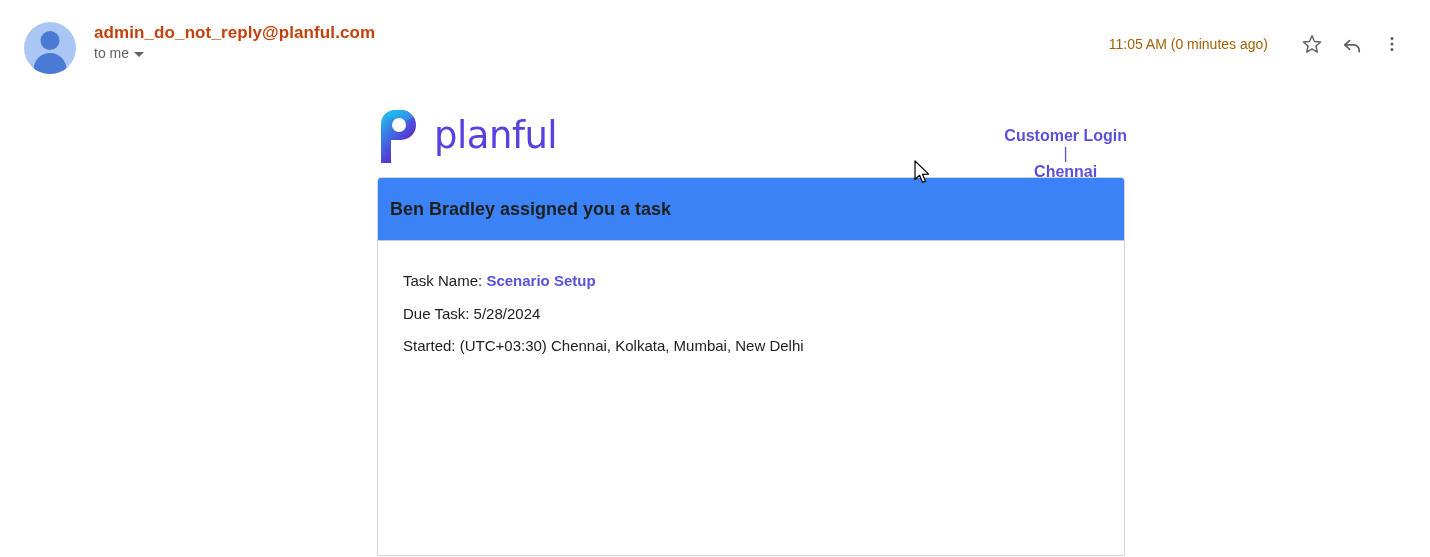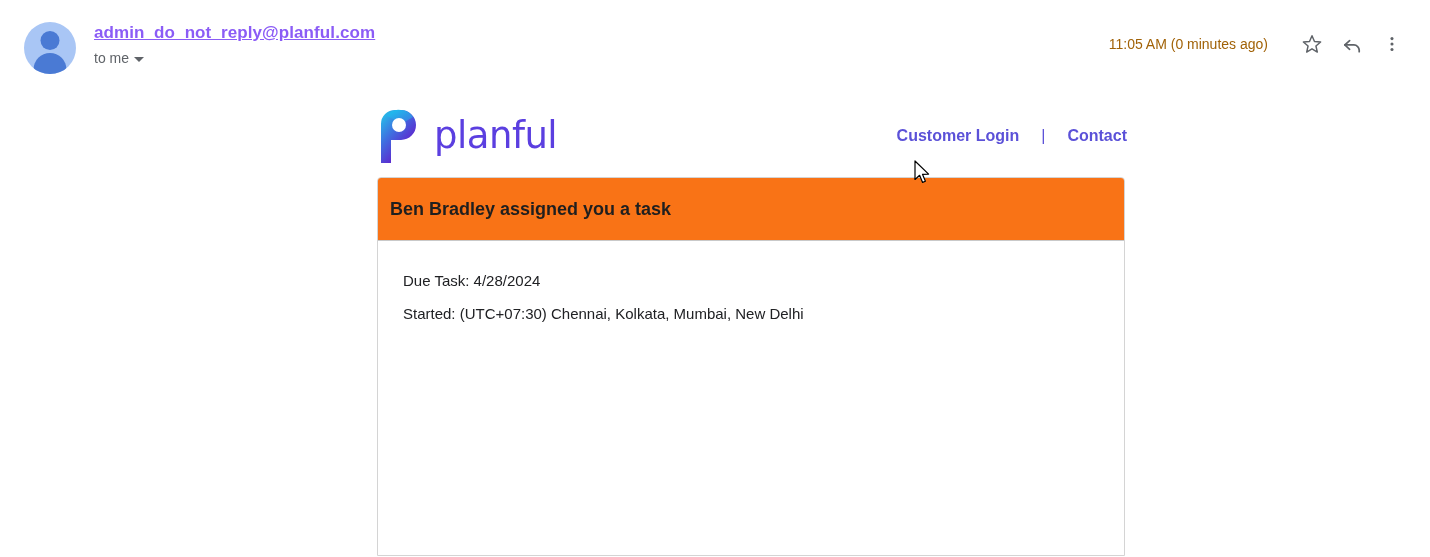--- a/index.html
+++ b/index.html
@@ -47,27 +47,25 @@
     border-radius: 17px 17px 0 0;
     background: #4a7ad4;
   }
   .sender-block {
     position: absolute;
     left: 94px; top: 22px;
   }
   .sender-email {
     font-size: 17px;
     font-weight: bold;
-    color: #8b5cf6;
+    color: #c2410c;
     letter-spacing: 0.1px;
     line-height: 22px;
-    text-decoration: underline;
   }
   .to-line {
-    margin-top: 5px;
     font-size: 14px;
     color: #5f6368;
     line-height: 18px;
     display: flex;
     align-items: center;
     gap: 5px;
   }
   .caret-down {
     width: 0; height: 0;
     border-left: 5px solid transparent;
@@ -131,20 +129,21 @@
     line-height: 37px;
   }
   .brand-links {
     position: absolute;
     right: 0; top: 29px;
     display: flex;
     align-items: center;
     gap: 0px;
     font-size: 16px;
     font-weight: bold;
+    flex-direction: column;
   }
   .brand-links a {
     color: #5b51d8;
     text-decoration: none;
   }
   .link-sep {
     color: #5b51d8;
     padding: 0 22px;
     font-weight: normal;
   }
@@ -153,21 +152,21 @@
   .card {
     position: absolute;
     left: 377px; top: 87px;
     width: 748px;
     background: #ffffff;
     border: 1px solid #d4d4d4;
     border-radius: 4px 4px 0 0;
     box-sizing: border-box;
   }
   .card-header {
-    background: #f97316;
+    background: #3b82f6;
     border-bottom: 1px solid #c9c9c9;
     height: 63px;
     display: flex;
     align-items: center;
     padding-left: 12px;
     box-sizing: border-box;
     border-radius: 3px 3px 0 0;
     text-align: right;
   }
   .card-title {
@@ -265,42 +264,46 @@
         <path d="M4,57 L4,18 A14,14 0 0 1 18,4 L24,4 A15,15 0 0 1 24,34 L14,34 L14,57 Z" fill="url(#pgrad)"></path>
         <path d="M10,10 A14,14 0 0 1 24,4 A15,15 0 0 1 36,11 L26,17 A7,7 0 0 0 18,14 Z" fill="url(#pgrad2)" opacity="0.95"></path>
         <circle cx="22" cy="19" r="7" fill="#ffffff"></circle>
       </svg>
       <span class="logo-word">planful</span>
     </div>
 
     <div class="brand-links">
       <a href="#">Customer Login</a>
       <span class="link-sep">|</span>
-      <a href="#">Contact</a>
+      <a href="#">Chennai</a>
     </div>
   </div>
 
   <div class="card">
 
     <div class="card-header">
       <span class="card-title">Ben Bradley assigned you a task</span>
     </div>
 
     <div class="card-body">
 
+      <div class="detail-line">
+        <span>Task Name:</span> 
+        <a href="#" class="task-link">Scenario Setup</a>
+      </div>
 
 
       <div class="detail-line">
         <span>Due Task:</span> 
-        <span>4/28/2024</span>
+        <span>5/28/2024</span>
       </div>
 
       <div class="detail-line">
         <span>Started:</span> 
-        <span>(UTC+07:30) Chennai, Kolkata, Mumbai, New Delhi</span>
+        <span>(UTC+03:30) Chennai, Kolkata, Mumbai, New Delhi</span>
       </div>
 
 
 
     </div>
   </div>
 
 </div>
 
 <div class="cursor">

